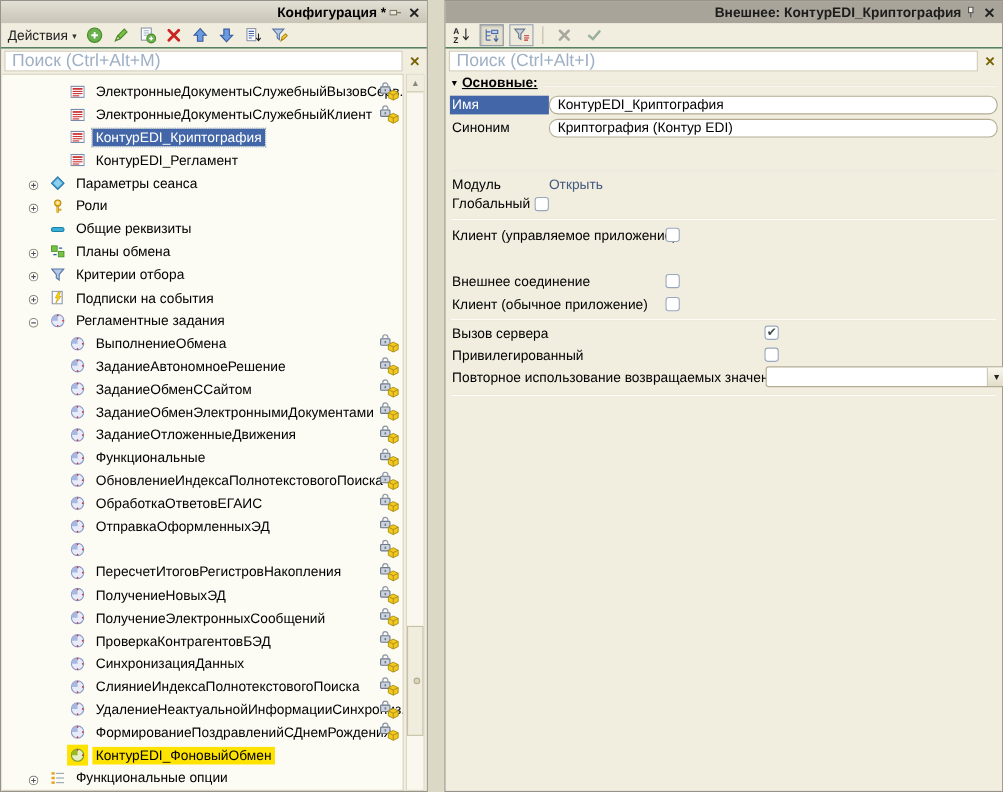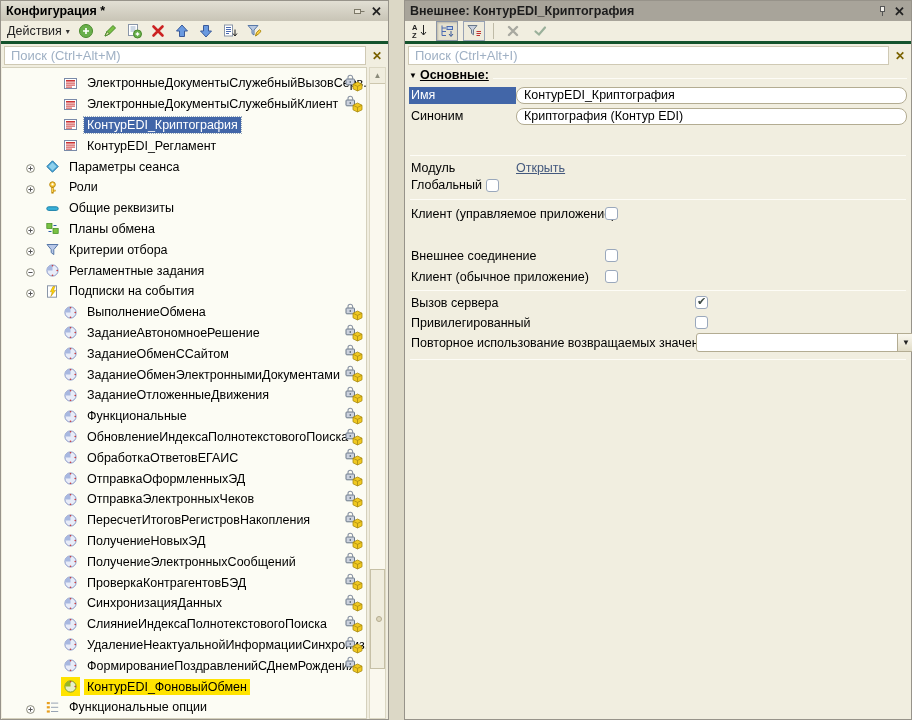--- a/index.html
+++ b/index.html
@@ -9,45 +9,45 @@
     background:#dcd8c6; font-family:"Liberation Sans", sans-serif;
     -webkit-font-smoothing:antialiased;
   }
   .panel { position:absolute; top:0; bottom:0; border:1px solid #97938a; background:#f1eee0; }
   .panel.left  { left:0;   width:389px; }
   .panel.right { left:404px; width:508px; }
   .splitter { position:absolute; top:0; bottom:0; left:389px; width:15px; background:#dcd8c6; }
 
   
   .ph { height:20px; display:flex; align-items:center; padding:0 3px 0 5px;
-        font-weight:bold; font-size:12.5px; }
+        font-weight:bold; font-size:12.5px;text-align:right; }
   .panel.left  .ph { background:linear-gradient(#e2dfd4,#c8c4b6); color:#000; }
   .panel.right .ph { background:#a8a49a; color:#1c1c1c; }
   .ph .ttl { flex:1; white-space:nowrap; overflow:hidden; }
   .hbtn { width:17px; height:16px; display:flex; align-items:center; justify-content:center; }
   .xglyph { font-size:13px; font-weight:bold; color:#222; line-height:1; }
 
   
   .tbar { height:23px; display:flex; align-items:center; padding:0 4px; gap:5px;
-          border-bottom:3px solid #14532d; }
+          border-bottom:1px solid #14532d; }
   .actions { font-size:12.5px; color:#222; display:flex; align-items:center; gap:4px; padding:0 2px; }
   .caret { font-size:8px; color:#333; }
   .tbtn { width:19px; height:19px; display:flex; align-items:center; justify-content:center; }
   .rbtn { width:22px; height:20px; display:flex; align-items:center; justify-content:center;
           border:1px solid transparent; }
   .rbtn.boxed   { border:1px solid #98a2b4; background:#eeebdc; }
   .rbtn.pressed { border:1px solid #8a94a6; background:#e5e1cf; box-shadow:inset 1px 1px 2px rgba(0,0,0,.18); }
   .tsep { width:1px; height:16px; background:#bfbba7; margin:0 3px; }
 
   
   .searchrow { height:23px; display:flex; align-items:center; padding:0 3px; gap:3px; }
   .searchbox { flex:1; height:19px; background:#fff; border:1px solid #cfc9b4;
                display:flex; align-items:center; padding:0 4px; }
   .searchbox input { border:none; outline:none; width:100%; background:transparent;
-                     font-family:inherit; font-size:13px; color:#000000; }
+                     font-family:inherit; font-size:16px; color:#000000; }
   .searchbox input::placeholder { color:#9fb0c4; }
   .sclear { width:16px; text-align:center; font-weight:bold; font-size:12px; color:#7a6200; }
 
   
   .treewrap { position:absolute; top:66px; left:0; right:0; bottom:0; }
   .tree { position:absolute; left:1px; top:0; bottom:0; width:365px; background:#fcfcf4;
           border:1px solid #d4d0bc; border-left:none; overflow:hidden; padding-top:5px; }
   .trow { height:20.8px; display:flex; align-items:center; position:relative;
           font-size:12.5px; color:#000; white-space:nowrap; }
   .trow.i1 { padding-left:24px; }
@@ -75,25 +75,25 @@
 
   
   .props { position:absolute; top:65px; left:0; right:0; bottom:0; font-size:12.5px; color:#000; }
   .sechead { position:absolute; top:2px; left:4px; right:4px; display:flex; align-items:center;
              font-weight:bold; }
   .tri { font-size:8px; margin-right:3px; }
   .sectitle { text-decoration:underline; }
   .secline { flex:1; height:1px; background:#c6c2ae; border-bottom:1px solid #fdfcf6;
              margin:6px 0 0 4px; }
   .prow { position:absolute; left:4px; right:4px; height:18px; display:flex; align-items:center; }
-  .plab { width:107px; flex:none; padding-left:2px; white-space:nowrap; }
+  .plab { width:90px; flex:none; padding-left:2px; white-space:nowrap; }
   .plab.labsel { background:#4266a8; color:#fff; height:17px; line-height:17px; }
   .pinput { flex:1; height:17px; border:1px solid #b3ac92; border-radius:8px; background:#fff;
             padding:0 7px; font-family:inherit; font-size:12.5px; color:#000; outline:none; }
-  .plink { color:#44597e; text-decoration:underline; cursor:pointer; }
+  .plink { color:#44597e; cursor:pointer; }
   .cb { width:13px; height:13px; border:1px solid #9aa8bc; border-radius:3px; background:#fff;
         position:absolute; top:2px; }
   .cb.c1 { left:196px; }
   .cb.c2 { left:286px; }
   .cb.inline { position:static; margin-left:4px; flex:none; position:relative; top:0; }
   .cb.checked::after { content:"\2714"; position:absolute; left:1px; top:-2px;
                        font-size:11px; color:#3d4a44; }
   .psep { position:absolute; left:5px; right:5px; height:1px; background:#c6c2ae;
           border-bottom:1px solid #fdfcf6; }
   .dd { position:absolute; left:287px; width:219px; height:19px; border:1px solid #b3ac92;
@@ -318,45 +318,45 @@
           <span class="ticon">
             <svg width="13" height="13">
               <path d="M1 1.5 h11 L7.8 6.6 v5 L5.2 9.6 V6.6 Z" fill="#b8c8e8" stroke="#5878a8"></path>
             </svg>
           </span>
           <span class="tlabel">Критерии отбора</span>
         </div>
         <div class="trow i1">
           <span class="exp"><svg width="9" height="9">
               <circle cx="4.5" cy="4.5" r="3.9" fill="#fff" stroke="#8a8a7a"></circle>
-              <path d="M2.4 4.5 h4.2" stroke="#555"></path>
+              <path d="M2.4 4.5 h4.2 M4.5 2.4 v4.2" stroke="#555"></path>
             </svg></span>
           <span class="ticon">
             <svg width="13" height="13">
-              <circle cx="6.5" cy="6.5" r="5.6" fill="#e8ecf8" stroke="#8898c8"></circle>
-              <path d="M6.5 6.5 L6.5 0.9 A5.6 5.6 0 0 0 0.9 6.5 Z" fill="#a8b8e0"></path>
-              <circle cx="6.5" cy="1.8" r="0.8" fill="#c33"></circle>
-              <circle cx="11.2" cy="6.5" r="0.8" fill="#c33"></circle>
-              <circle cx="6.5" cy="11.2" r="0.8" fill="#c33"></circle>
-            </svg>
-          </span>
-          <span class="tlabel">Регламентные задания</span>
+              <rect x="1.5" y="0.8" width="9" height="11.4" fill="#fff" stroke="#8a96a8"></rect>
+              <path d="M7 1.5 L4.3 6.8 H6.3 L4.8 11.5 L9.6 5.4 H7.4 L9 1.5 Z" fill="#ffd800" stroke="#b8860b" stroke-width="0.5"></path>
+            </svg>
+          </span>
+          <span class="tlabel">Подписки на события</span>
         </div>
         <div class="trow i1">
           <span class="exp"><svg width="9" height="9">
               <circle cx="4.5" cy="4.5" r="3.9" fill="#fff" stroke="#8a8a7a"></circle>
-              <path d="M2.4 4.5 h4.2 M4.5 2.4 v4.2" stroke="#555"></path>
+              <path d="M2.4 4.5 h4.2" stroke="#555"></path>
             </svg></span>
           <span class="ticon">
             <svg width="13" height="13">
-              <rect x="1.5" y="0.8" width="9" height="11.4" fill="#fff" stroke="#8a96a8"></rect>
-              <path d="M7 1.5 L4.3 6.8 H6.3 L4.8 11.5 L9.6 5.4 H7.4 L9 1.5 Z" fill="#ffd800" stroke="#b8860b" stroke-width="0.5"></path>
-            </svg>
-          </span>
-          <span class="tlabel">Подписки на события</span>
+              <circle cx="6.5" cy="6.5" r="5.6" fill="#e8ecf8" stroke="#8898c8"></circle>
+              <path d="M6.5 6.5 L6.5 0.9 A5.6 5.6 0 0 0 0.9 6.5 Z" fill="#a8b8e0"></path>
+              <circle cx="6.5" cy="1.8" r="0.8" fill="#c33"></circle>
+              <circle cx="11.2" cy="6.5" r="0.8" fill="#c33"></circle>
+              <circle cx="6.5" cy="11.2" r="0.8" fill="#c33"></circle>
+            </svg>
+          </span>
+          <span class="tlabel">Регламентные задания</span>
         </div>
         <div class="trow i2">
           <span class="exp"></span>
           <span class="ticon">
             <svg width="13" height="13">
               <circle cx="6.5" cy="6.5" r="5.6" fill="#e8ecf8" stroke="#8898c8"></circle>
               <path d="M6.5 6.5 L6.5 0.9 A5.6 5.6 0 0 0 0.9 6.5 Z" fill="#a8b8e0"></path>
               <circle cx="6.5" cy="1.8" r="0.8" fill="#c33"></circle>
               <circle cx="11.2" cy="6.5" r="0.8" fill="#c33"></circle>
               <circle cx="6.5" cy="11.2" r="0.8" fill="#c33"></circle>
@@ -571,21 +571,20 @@
           <span class="exp"></span>
           <span class="ticon">
             <svg width="13" height="13">
               <circle cx="6.5" cy="6.5" r="5.6" fill="#e8ecf8" stroke="#8898c8"></circle>
               <path d="M6.5 6.5 L6.5 0.9 A5.6 5.6 0 0 0 0.9 6.5 Z" fill="#a8b8e0"></path>
               <circle cx="6.5" cy="1.8" r="0.8" fill="#c33"></circle>
               <circle cx="11.2" cy="6.5" r="0.8" fill="#c33"></circle>
               <circle cx="6.5" cy="11.2" r="0.8" fill="#c33"></circle>
             </svg>
           </span>
-          <span class="tlabel">ОтправкаЭлектронныхЧеков</span>
           <span class="locks">
             <span class="lk"><svg width="11" height="12">
                 <rect x="1" y="5" width="8.5" height="5.8" rx="0.8" fill="#ccd2de" stroke="#6a7888"></rect>
                 <path d="M3 5 V3.6 a2.3 2.3 0 0 1 4.6 0 V5" fill="none" stroke="#8a94a4" stroke-width="1.1"></path>
                 <rect x="4.6" y="7" width="1.4" height="2" fill="#6a7888"></rect>
               </svg></span>
             <span class="cu"><svg width="11" height="11">
                 <path d="M1 3.2 L5.5 1 L10 3.2 V7.8 L5.5 10 L1 7.8 Z" fill="#f0c820" stroke="#a88a10" stroke-width="0.8"></path>
                 <path d="M1 3.2 L5.5 5.4 L10 3.2 M5.5 5.4 V10" stroke="#a88a10" fill="none" stroke-width="0.8"></path>
               </svg></span>

